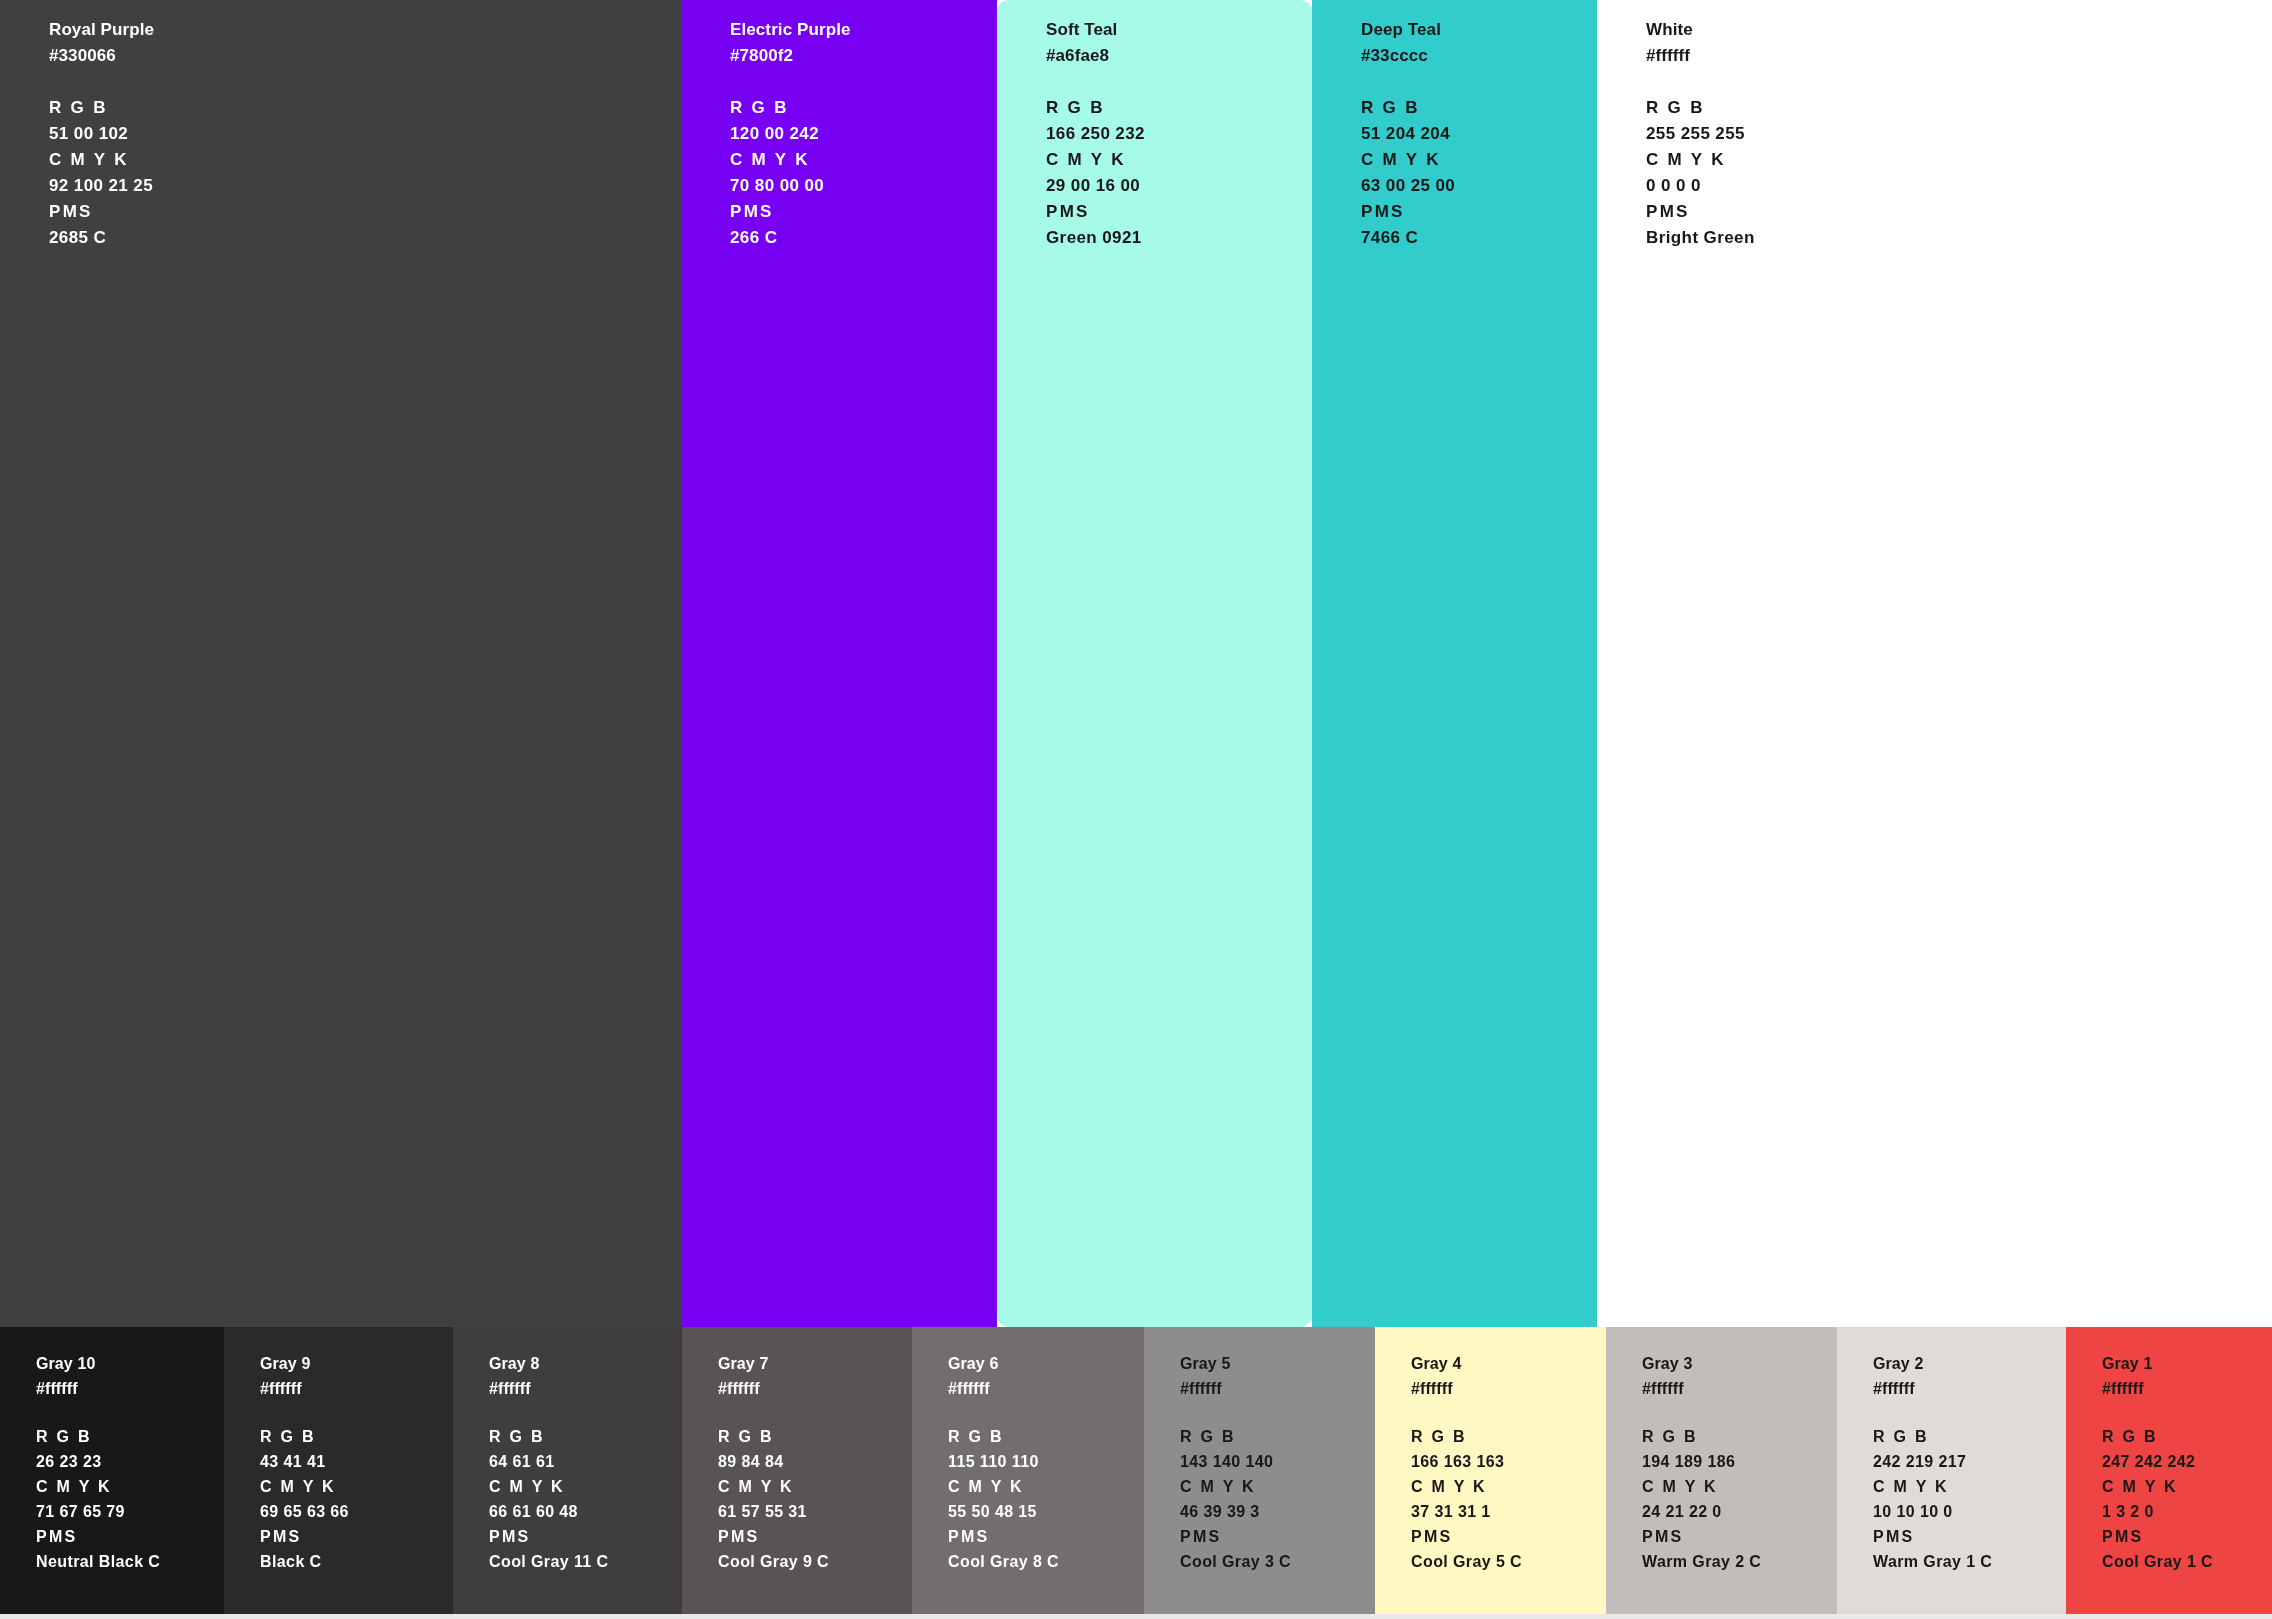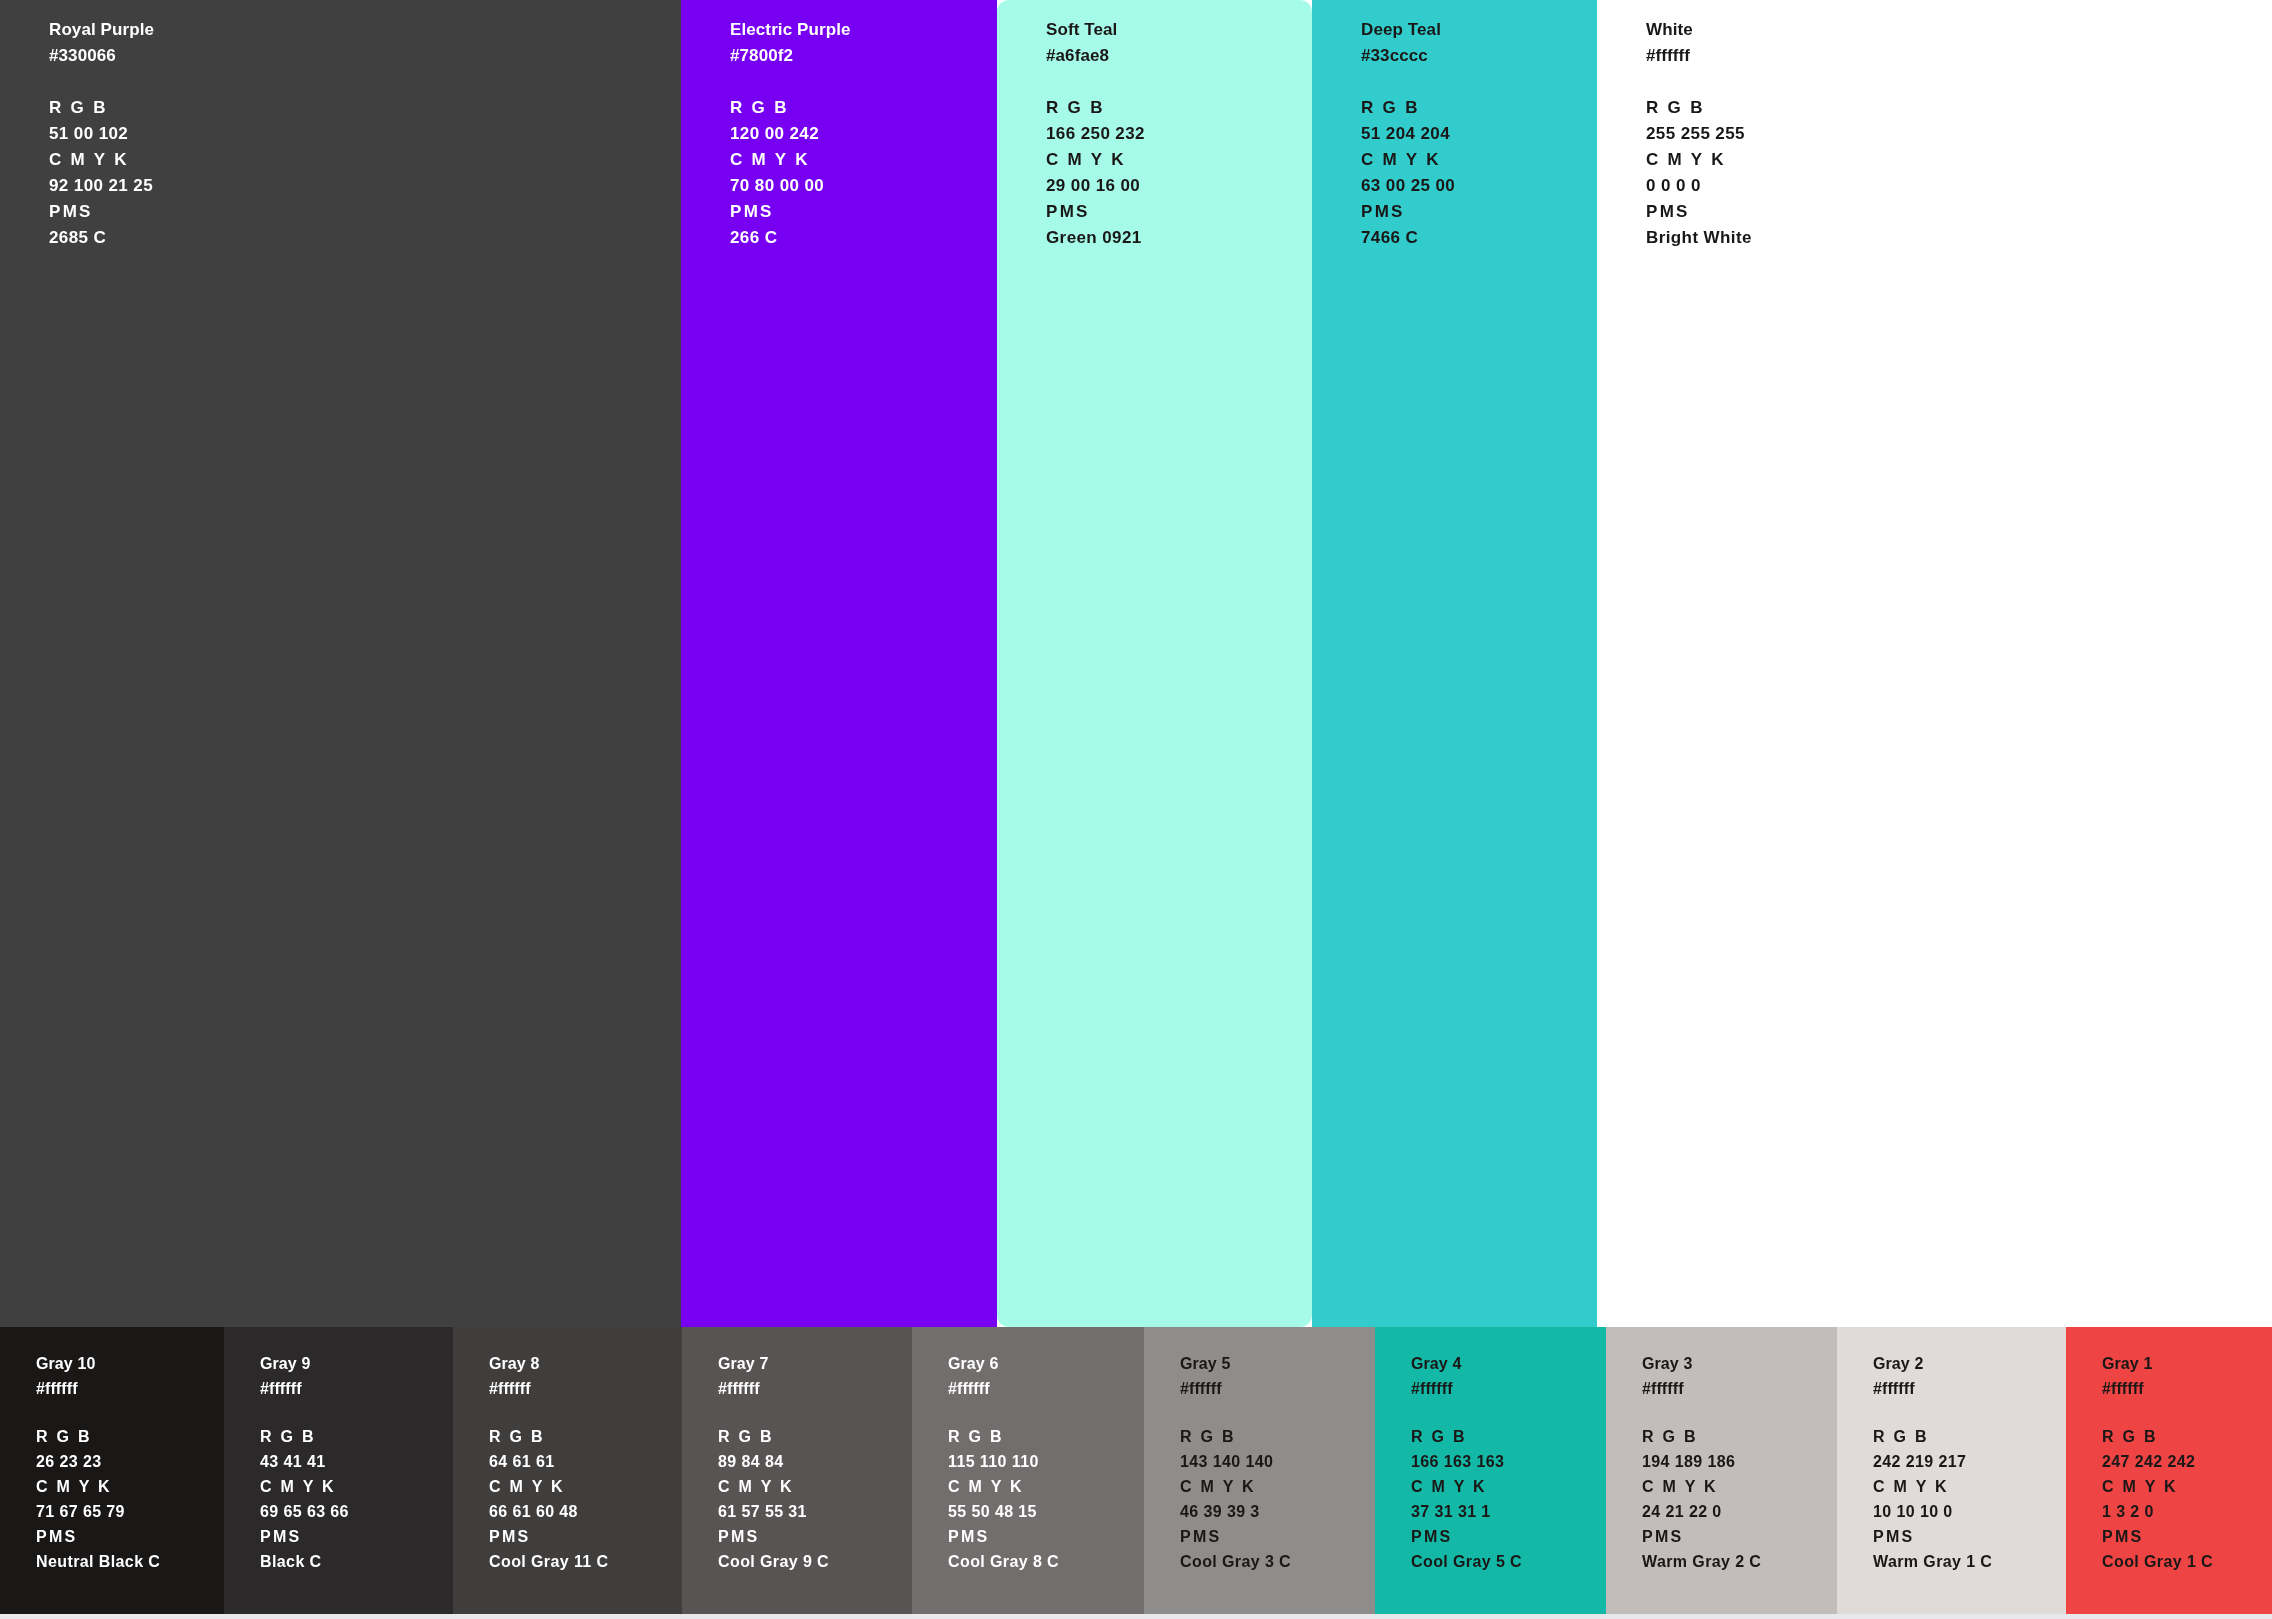--- a/index.html
+++ b/index.html
@@ -160,21 +160,21 @@
       <div class="swatch" style="background: rgb(255, 255, 255); color: rgb(26, 23, 23); width: 676px; flex: 0 0 676px;">
         <div class="swatch-inner">
           <span class="sw-name">White</span>
           <span class="sw-hex">#ffffff</span>
           <span class="sw-spacer"></span>
           <span class="sw-label">R G B</span>
           <span class="sw-value">255 255 255</span>
           <span class="sw-label">C M Y K</span>
           <span class="sw-value">0 0 0 0</span>
           <span class="sw-label">PMS</span>
-          <span class="sw-value">Bright White</span>
+          <span class="sw-value">Bright Green</span>
         </div>
       </div>
     </div>
 
   <div class="gray-band" id="gray-band">
       <div class="swatch" style="background: rgb(26, 23, 23); color: rgb(255, 255, 255); width: 224px; flex: 0 0 224px;">
         <div class="swatch-inner">
           <span class="sw-name">Gray 10</span>
           <span class="sw-hex">#ffffff</span>
           <span class="sw-spacer"></span>
@@ -244,21 +244,21 @@
           <span class="sw-hex">#ffffff</span>
           <span class="sw-spacer"></span>
           <span class="sw-label">R G B</span>
           <span class="sw-value">143 140 140</span>
           <span class="sw-label">C M Y K</span>
           <span class="sw-value">46 39 39 3</span>
           <span class="sw-label">PMS</span>
           <span class="sw-value">Cool Gray 3 C</span>
         </div>
       </div>
-      <div class="swatch" style="background: #14b8a6; color: rgb(26, 23, 23); width: 231px; flex: 0 0 231px; padding-left: 48px;">
+      <div class="swatch" style="background: #fef9c3; color: rgb(26, 23, 23); width: 231px; flex: 0 0 231px; padding-left: 48px;">
         <div class="swatch-inner">
           <span class="sw-name">Gray 4</span>
           <span class="sw-hex">#ffffff</span>
           <span class="sw-spacer"></span>
           <span class="sw-label">R G B</span>
           <span class="sw-value">166 163 163</span>
           <span class="sw-label">C M Y K</span>
           <span class="sw-value">37 31 31 1</span>
           <span class="sw-label">PMS</span>
           <span class="sw-value">Cool Gray 5 C</span>

